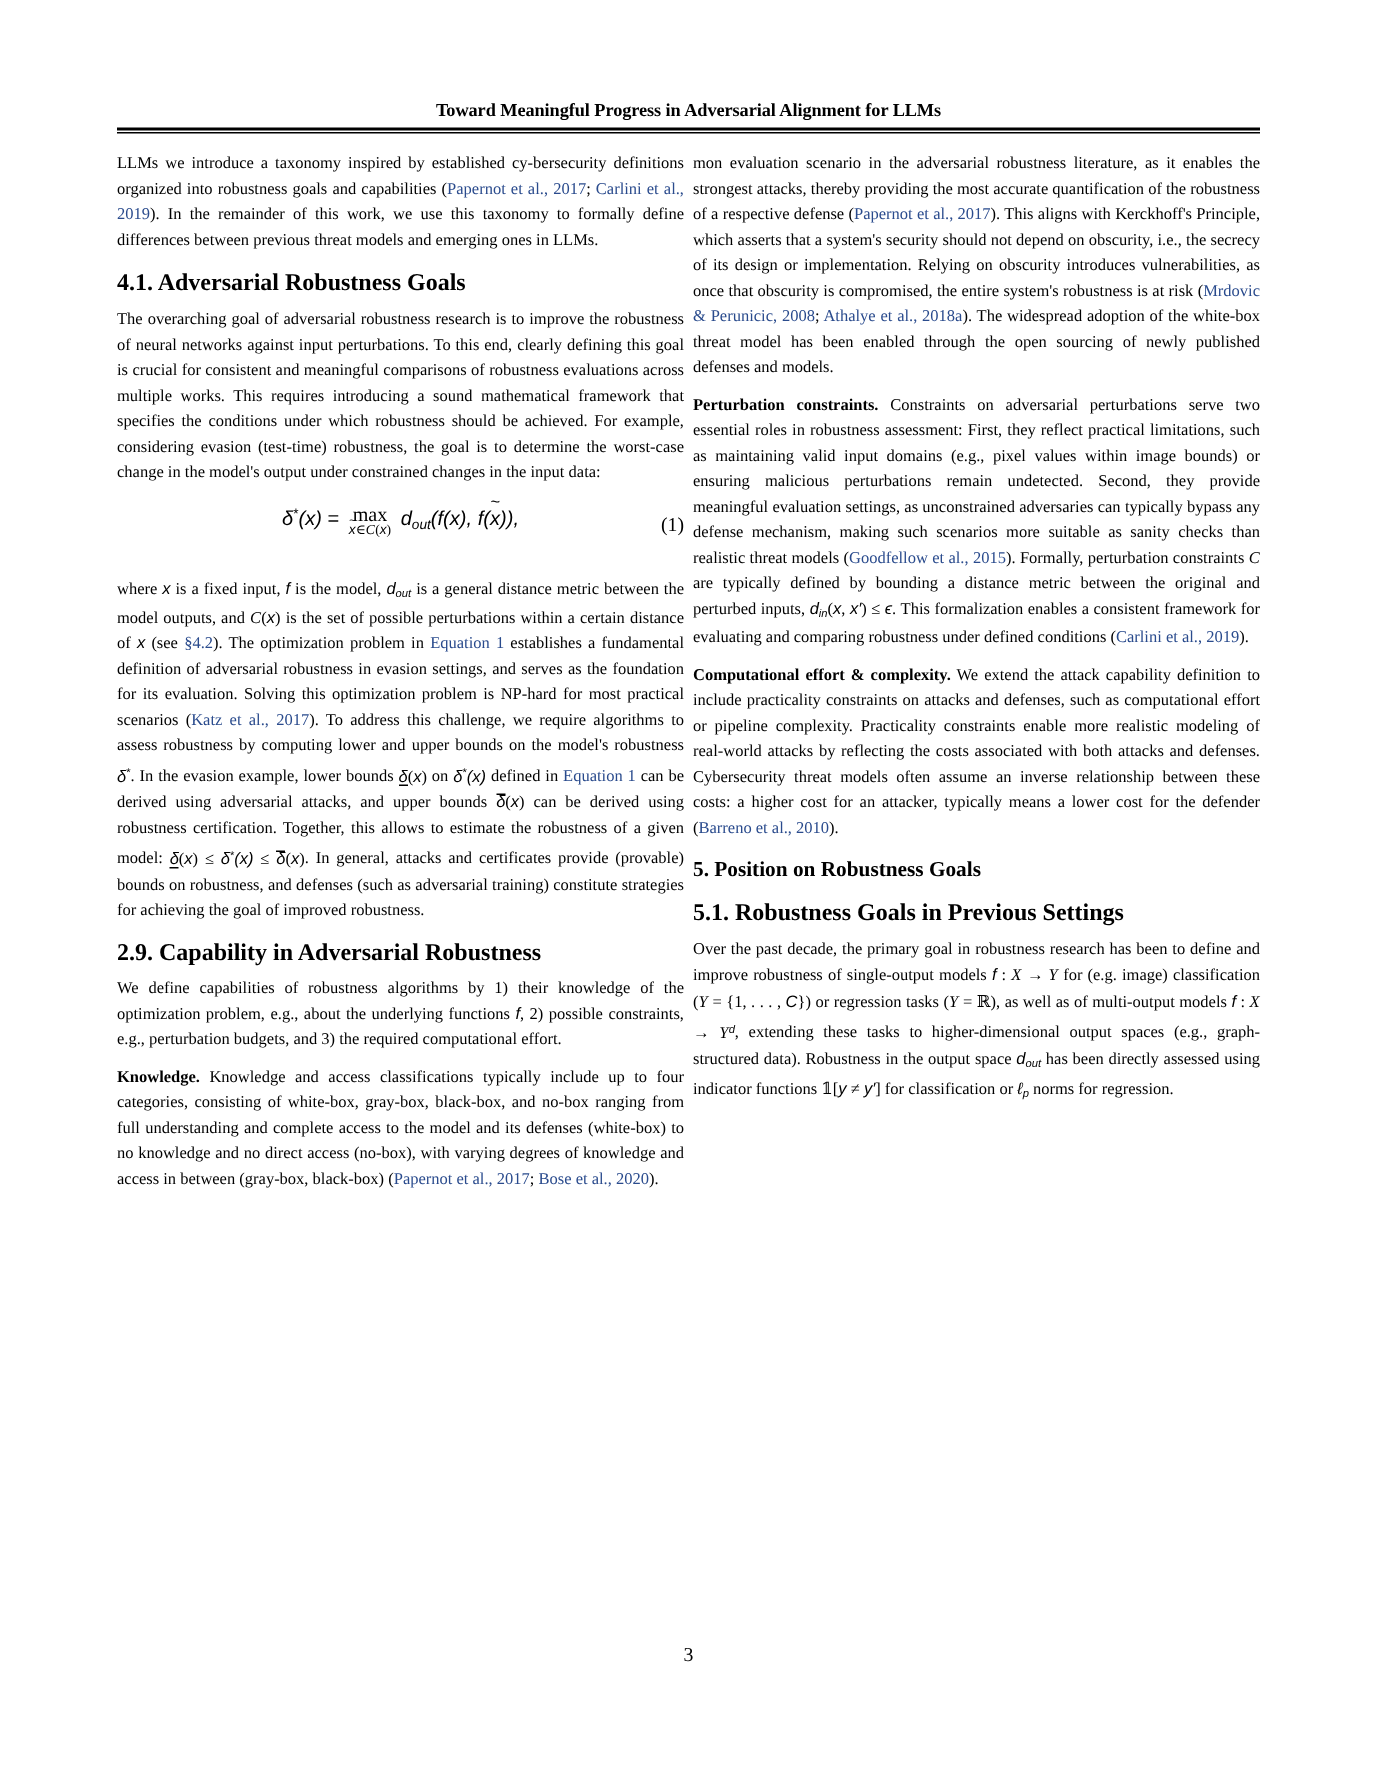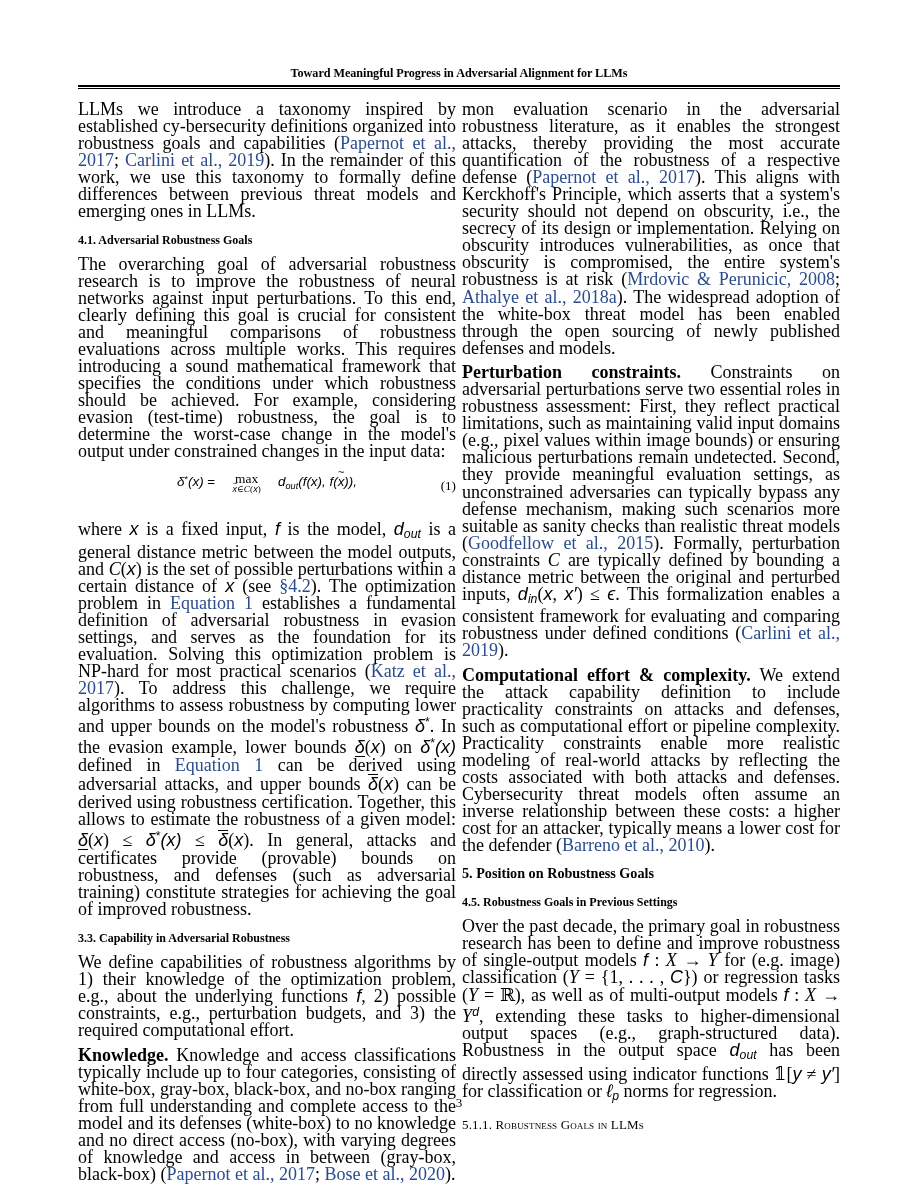--- a/index.html
+++ b/index.html
@@ -55,38 +55,38 @@
   .col {
     position: absolute;
     top: 0;
     width: 378px;
   }
   .col-left  { left: 0px; }
   .col-right { left: 384px; }
 
   p.body {
     margin: 0 0 7.5px 0;
-    font-size: 18px;
+    font-size: 11px;
     line-height: 17.05px;
     text-align: justify;
     text-justify: inter-word;
     hyphens: manual;
   }
   p.body.tight { margin-bottom: 0; }
 
   h2.sec {
     margin: 11px 0 3px 0;
     font-size: 14.2px;
     line-height: 17px;
     font-weight: bold;
     text-align: left;
   }
   h3.subsec {
     margin: 12px 0 7.5px 0;
-    font-size: 12px;
+    font-size: 16px;
     line-height: 16px;
     font-weight: bold;
     text-align: left;
   }
   h4.subsubsec {
     margin: 12px 0 7px 0;
     font-size: 13px;
     line-height: 16px;
     font-weight: normal;
     font-variant: small-caps;
@@ -144,21 +144,21 @@
     position: absolute;
     right: 0;
     top: 8px;
     font-size: 13.15px;
   }
   .limop {
     display: inline-block;
     text-align: center;
     vertical-align: middle;
     line-height: 1.02;
-    margin: 0 14px;
+    margin: 0 3px;
   }
   .limop .big { font-size: 13.4px; font-style: normal; }
   .limop .lim { font-size: 9.1px; display: block; margin-top: -1px; }
 
   
   .pagenum {
     position: absolute;
     left: 0;
     top: 1095px;
     width: 918px;
@@ -191,44 +191,43 @@
             <span class="big">max</span>
             <span class="lim"><span class="over-tilde mi">x</span><span class="mup">∈</span><span class="cal">C</span>(<span class="mi">x</span>)</span>
           </span>
           <span class="mi">d<span class="sub">out</span>(f(<span class="mi">x</span>), f(<span class="over-tilde mi">x</span>)),</span>
         </div>
         <div class="eqnum">(1)</div>
       </div>
 
       <p class="body"><span>where </span><span class="mi">x</span><span> is a fixed input, </span><span class="mi">f</span><span> is the model, </span><span class="mi">d<span class="sub">out</span></span><span> is a general distance metric between the model outputs, and </span><span><span class="cal">C</span>(<span class="mi">x</span>)</span><span> is the set of possible perturbations within a certain distance of </span><span class="mi">x</span><span> (see </span><span class="cite">§4.2</span><span>). The optimization problem in </span><span class="cite">Equation 1</span><span> establishes a fundamental definition of adversarial robustness in evasion settings, and serves as the foundation for its evaluation. Solving this optimization problem is NP-hard for most practical scenarios (</span><span class="cite">Katz et al., 2017</span><span>). To address this challenge, we require algorithms to assess robustness by computing lower and upper bounds on the model's robustness </span><span class="mi">δ<span class="sup mup">*</span></span><span>. In the evasion example, lower bounds </span><span><span class="under-bar mi">δ</span>(<span class="mi">x</span>)</span><span> on </span><span class="mi">δ<span class="sup mup">*</span>(<span class="mi">x</span>)</span><span> defined in </span><span class="cite">Equation 1</span><span> can be derived using adversarial attacks, and upper bounds </span><span><span class="over-bar mi">δ</span>(<span class="mi">x</span>)</span><span> can be derived using robustness certification. Together, this allows to estimate the robustness of a given model: </span><span><span class="under-bar mi">δ</span>(<span class="mi">x</span>) ≤ <span class="mi">δ<span class="sup mup">*</span>(x)</span> ≤ <span class="over-bar mi">δ</span>(<span class="mi">x</span>)</span><span>. In general, attacks and certificates provide (provable) bounds on robustness, and defenses (such as adversarial training) constitute strategies for achieving the goal of improved robustness.</span></p>
 
-      <h3 class="subsec">3.3. Capability in Adversarial Robustness</h3>
+      <h3 class="subsec">2.9. Capability in Adversarial Robustness</h3>
 
       <p class="body"><span>We define capabilities of robustness algorithms by 1) their knowledge of the optimization problem, e.g., about the underlying functions </span><span class="mi">f</span><span>, 2) possible constraints, e.g., perturbation budgets, and 3) the required computational effort.</span></p>
 
       <p class="body"><span class="runin">Knowledge.</span><span> Knowledge and access classifications typically include up to four categories, consisting of white-box, gray-box, black-box, and no-box ranging from full understanding and complete access to the model and its defenses (white-box) to no knowledge and no direct access (no-box), with varying degrees of knowledge and access in between (gray-box, black-box) (</span><span class="cite">Papernot et al., 2017</span><span>; </span><span class="cite">Bose et al., 2020</span><span>).</span></p>
 
 
     </div>
 
     <div class="col col-right">
 
       <p class="body"><span>mon evaluation scenario in the adversarial robustness literature, as it enables the strongest attacks, thereby providing the most accurate quantification of the robustness of a respective defense (</span><span class="cite">Papernot et al., 2017</span><span>). This aligns with Kerckhoff's Principle, which asserts that a system's security should not depend on obscurity, i.e., the secrecy of its design or implementation. Relying on obscurity introduces vulnerabilities, as once that obscurity is compromised, the entire system's robustness is at risk (</span><span class="cite">Mrdovic &amp; Perunicic, 2008</span><span>; </span><span class="cite">Athalye et al., 2018a</span><span>). The widespread adoption of the white-box threat model has been enabled through the open sourcing of newly published defenses and models.</span></p>
 
       <p class="body"><span class="runin">Perturbation constraints.</span><span> Constraints on adversarial perturbations serve two essential roles in robustness assessment: First, they reflect practical limitations, such as maintaining valid input domains (e.g., pixel values within image bounds) or ensuring malicious perturbations remain undetected. Second, they provide meaningful evaluation settings, as unconstrained adversaries can typically bypass any defense mechanism, making such scenarios more suitable as sanity checks than realistic threat models (</span><span class="cite">Goodfellow et al., 2015</span><span>). Formally, perturbation constraints </span><span class="cal">C</span><span> are typically defined by bounding a distance metric between the original and perturbed inputs, </span><span><span class="mi">d<span class="sub">in</span></span>(<span class="mi">x</span>, <span class="mi">x′</span>) ≤ <span class="mi">ϵ</span></span><span>. This formalization enables a consistent framework for evaluating and comparing robustness under defined conditions (</span><span class="cite">Carlini et al., 2019</span><span>).</span></p>
 
       <p class="body"><span class="runin">Computational effort &amp; complexity.</span><span> We extend the attack capability definition to include practicality constraints on attacks and defenses, such as computational effort or pipeline complexity. Practicality constraints enable more realistic modeling of real-world attacks by reflecting the costs associated with both attacks and defenses. Cybersecurity threat models often assume an inverse relationship between these costs: a higher cost for an attacker, typically means a lower cost for the defender (</span><span class="cite">Barreno et al., 2010</span><span>).</span></p>
 
       <h2 class="sec">5. Position on Robustness Goals</h2>
 
-      <h3 class="subsec">4.5. Robustness Goals in Previous Settings</h3>
+      <h3 class="subsec">5.1. Robustness Goals in Previous Settings</h3>
 
       <p class="body"><span>Over the past decade, the primary goal in robustness research has been to define and improve robustness of single-output models </span><span><span class="mi">f</span> : <span class="cal">X</span> → <span class="cal">Y</span></span><span> for (e.g. image) classification (</span><span><span class="cal">Y</span> = {1, . . . , <span class="mi">C</span>}</span><span>) or regression tasks (</span><span><span class="cal">Y</span> = <span class="bb">ℝ</span></span><span>), as well as of multi-output models </span><span><span class="mi">f</span> : <span class="cal">X</span> → <span class="cal">Y</span><span class="sup mi">d</span></span><span>, extending these tasks to higher-dimensional output spaces (e.g., graph-structured data). Robustness in the output space </span><span class="mi">d<span class="sub">out</span></span><span> has been directly assessed using indicator functions </span><span><span class="bb">𝟙</span>[<span class="mi">y</span> ≠ <span class="mi">y′</span>]</span><span> for classification or </span><span><span class="mi">ℓ<span class="sub">p</span></span></span><span> norms for regression.</span></p>
 
-      <h4 class="subsubsec">5.1.1. Robustness Goals in LLMs</h4>
 
 
     </div>
   </div>
 
   <div class="pagenum">3</div>
 
 </div>
 
 </body></html>

